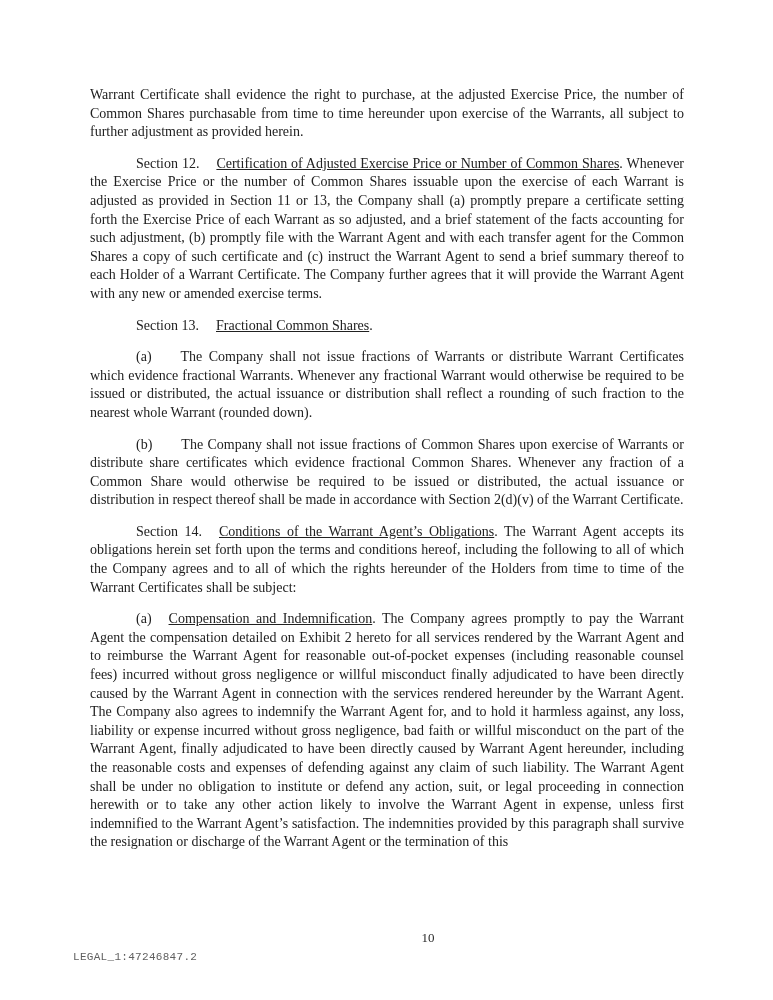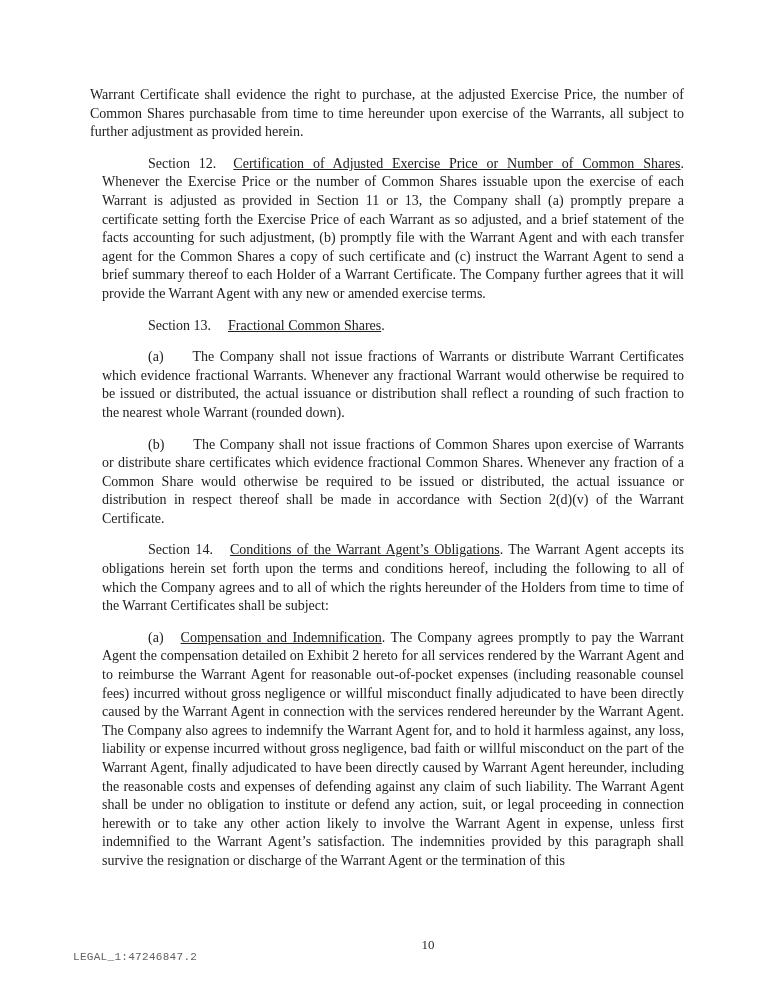--- a/index.html
+++ b/index.html
@@ -17,42 +17,41 @@
   .doc-body {
     position: absolute;
     left: 90px;
     top: 86px;
     width: 594px;
     font-size: 14px;
     line-height: 18.6px;
     text-align: justify;
   }
   .para { margin-bottom: 13px; }
-  .para.indent { text-indent: 46px; margin-left: 12px; }
+  .para.indent { text-indent: 46px; }
   .u { text-decoration: underline; }
   .tab  { display: inline-block; width: 17px; }
   .tab2 { display: inline-block; width: 29px; }
   .footer-id {
     position: absolute;
     left: 73px;
     top: 951px;
     font-size: 11px;
     letter-spacing: 0.3px;
     color: #5f5f5f;
     font-family: Liberation Mono, monospace;
   }
   .page-number {
     position: absolute;
     left: 378px;
     top: 930px;
     width: 100px;
     text-align: center;
     font-size: 13px;
     color: #2a2a2a;
-    margin-top: 7px;
   }
 </style>
 </head>
 <body>
 
 <div class="page">
   <div class="doc-body">
 
     <p class="para"><span>Warrant Certificate shall evidence the right to purchase, at the adjusted Exercise Price, the number of Common Shares purchasable from time to time hereunder upon exercise of the Warrants, all subject to further adjustment as provided herein.</span></p>
 

